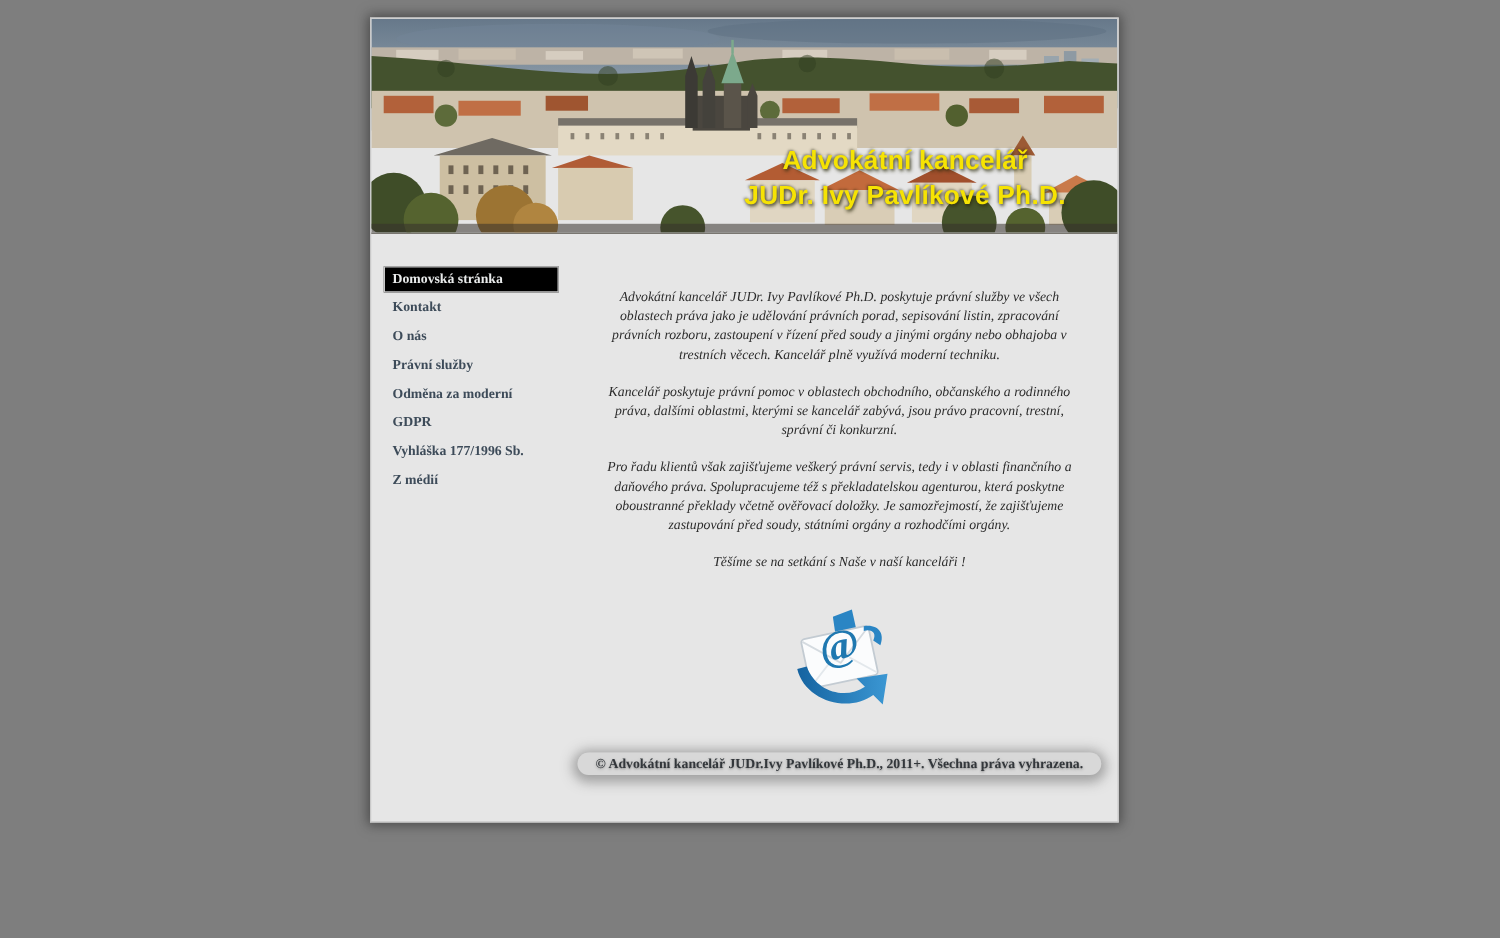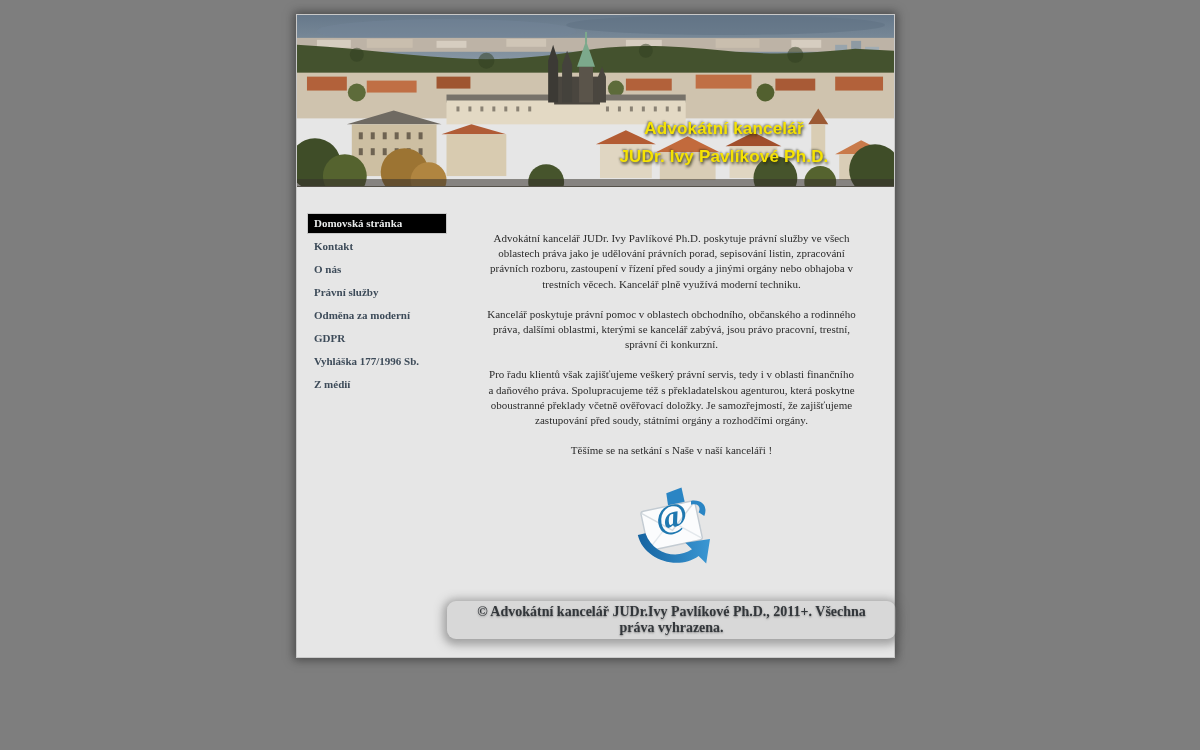--- a/index.html
+++ b/index.html
@@ -29,21 +29,21 @@
   }
   .header svg { display: block; width: 100%; height: 100%; }
   .site-title {
     position: absolute;
     left: 262px;
     top: 100px;
     width: 330px;
     text-align: center;
     font-family: "Liberation Sans", sans-serif;
     font-weight: bold;
-    font-size: 17px;
+    font-size: 21px;
     line-height: 28px;
     color: #f6e303;
     text-shadow: 1px 2px 3px rgba(45,45,15,0.9), -1px -1px 2px rgba(45,45,15,0.45);
     letter-spacing: 0.2px;
     white-space: nowrap;
   }
   .lower {
     position: relative;
     width: 100%;
     height: 470px;
@@ -75,39 +75,40 @@
     width: 449px;
     padding-top: 44px;
     text-align: center;
   }
   .main p {
     width: 372px;
     margin: 0 auto 15px auto;
     font-size: 11px;
     line-height: 15.2px;
     color: #2b2b2b;
+    font-style: italic;
   }
   .icon-wrap {
     margin-top: 22px;
     height: 95px;
     display: flex;
     justify-content: center;
   }
   .icon-wrap svg { width: 100px; height: 95px; cursor: pointer; }
   .footer-row {
     margin-top: 26px;
     text-align: center;
   }
   .footer-band {
     display: inline-block;
     padding: 3px 14px;
     border-radius: 9px;
     background: rgba(175,175,175,0.25);
     box-shadow: 0 2px 9px 4px rgba(95,95,95,0.5);
-    font-size: 14px;
+    font-size: 11px;
     font-weight: bold;
     color: #33373b;
     text-shadow: 0 1px 2px rgba(60,60,60,0.5);
   }
 </style>
 </head>
 <body>
 
 <div class="page">
 

